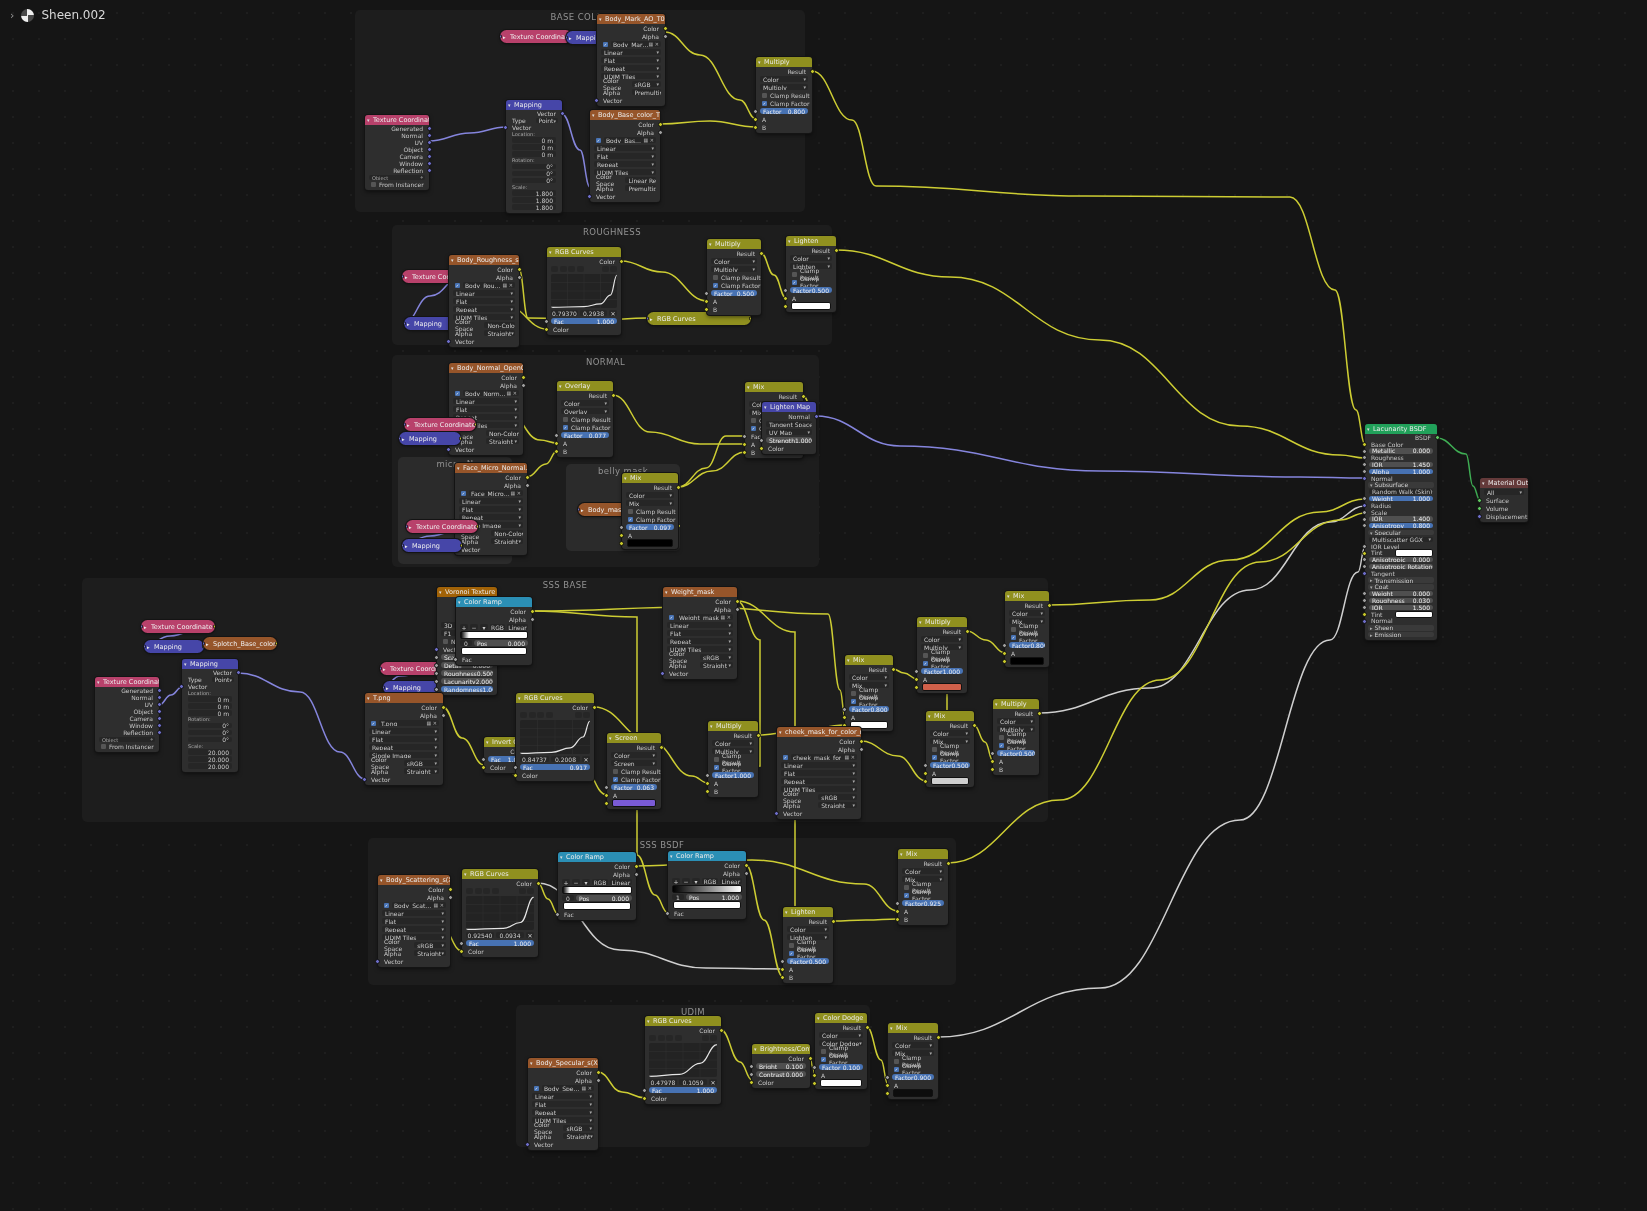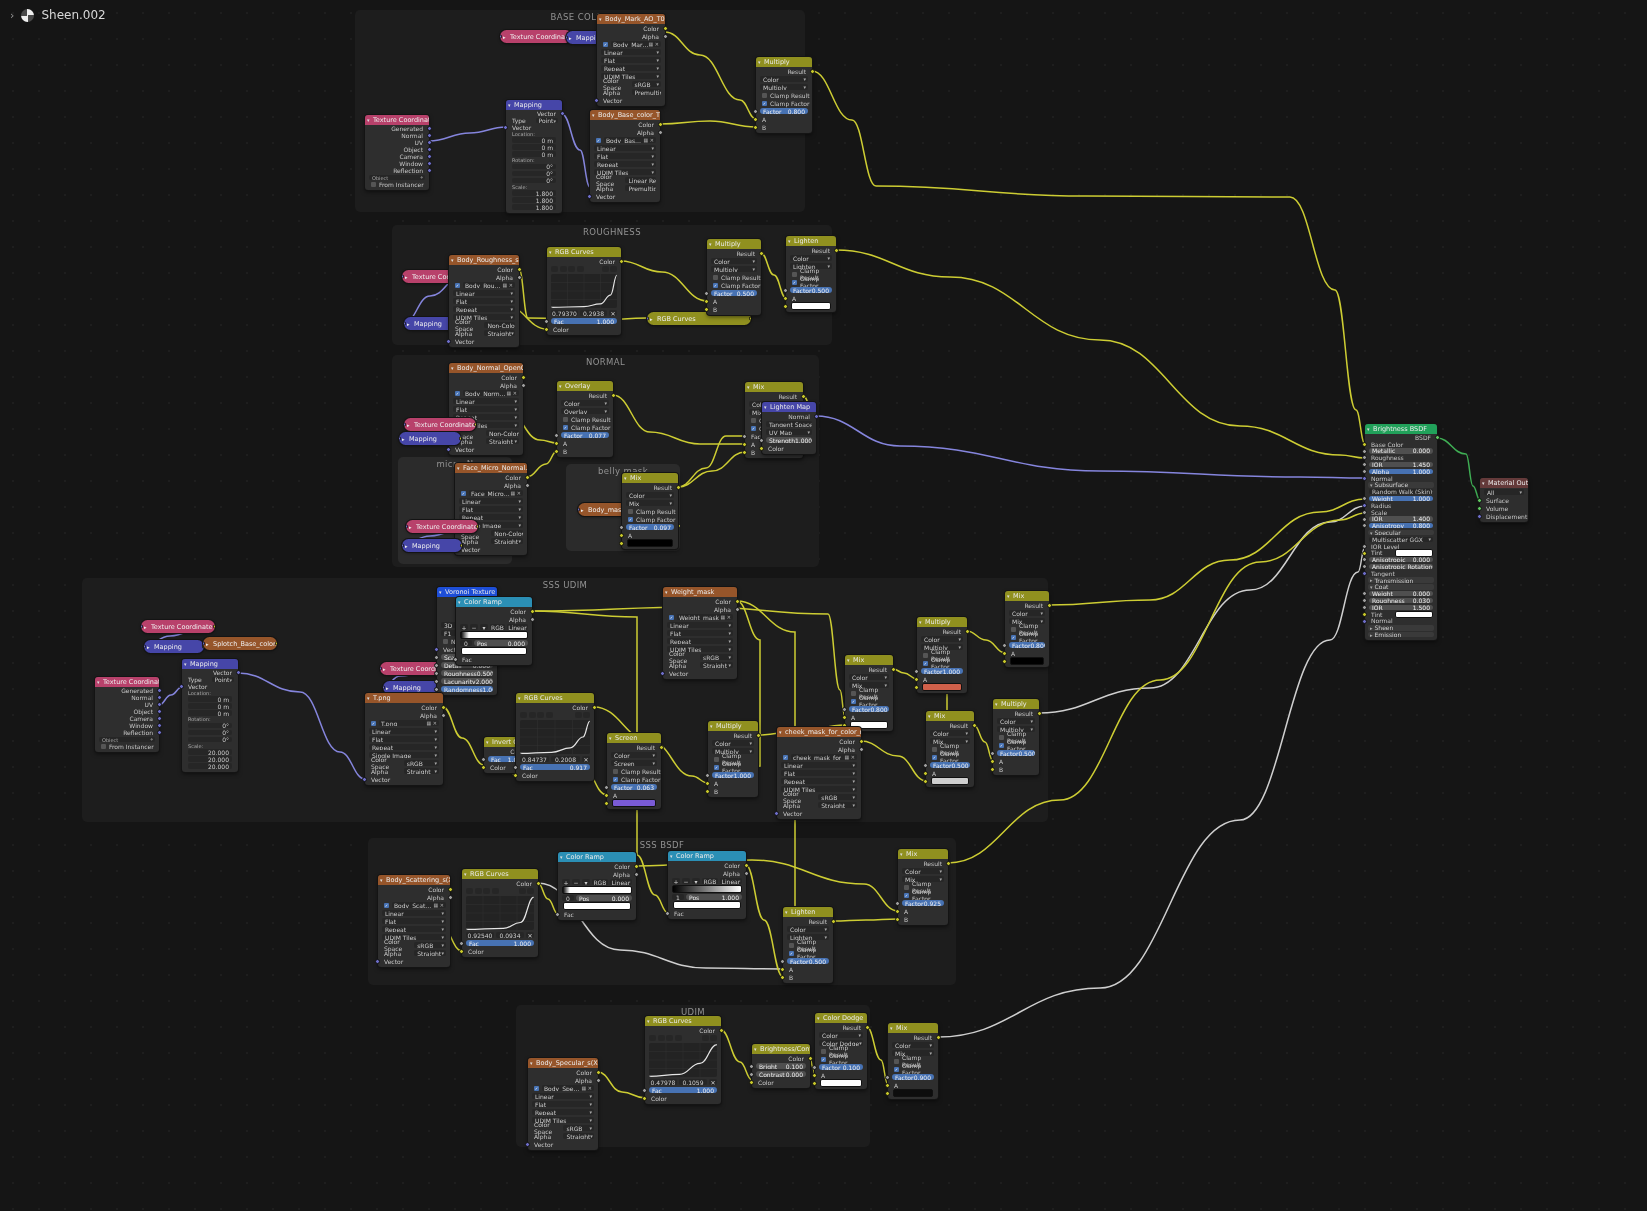--- a/index.html
+++ b/index.html
@@ -122,21 +122,21 @@
     <div class="frame shade1" style="left: 392px; top: 355px; width: 427px; height: 212px; z-index: 5;">
       <div class="frame-label">NORMAL</div>
     </div>
     <div class="frame shade2" style="left: 398px; top: 457px; width: 114px; height: 107px; z-index: 6;">
       <div class="frame-label">micro_N</div>
     </div>
     <div class="frame shade2" style="left: 566px; top: 464px; width: 114px; height: 87px; z-index: 6;">
       <div class="frame-label">belly mask</div>
     </div>
     <div class="frame shade1" style="left: 82px; top: 578px; width: 966px; height: 244px; z-index: 5;">
-      <div class="frame-label">SSS UDIM</div>
+      <div class="frame-label">SSS BASE</div>
     </div>
     <div class="frame shade1" style="left: 368px; top: 838px; width: 588px; height: 147px; z-index: 5;">
       <div class="frame-label">SSS BSDF</div>
     </div>
     <div class="frame shade1" style="left: 516px; top: 1005px; width: 354px; height: 142px; z-index: 5;">
       <div class="frame-label">UDIM</div>
     </div>
     <div class="pill" style="left: 500px; top: 30px; width: 62px; height: 13px; background: rgb(184, 65, 107);">
       <span class="tri">▸</span>
       <span>Texture Coordinate</span>
@@ -1078,21 +1078,21 @@
       <span class="sock" style="background: rgb(109, 109, 201); top: 4px; left: -3px;"></span>
       <span class="sock" style="background: rgb(199, 199, 41); top: 4px; right: -3px;"></span>
     </div>
     <div class="pill" style="left: 383px; top: 681px; width: 50px; height: 13px; background: rgb(70, 70, 168);">
       <span class="tri">▸</span>
       <span>Mapping</span>
       <span class="sock" style="background: rgb(109, 109, 201); top: 4px; left: -3px;"></span>
       <span class="sock" style="background: rgb(199, 199, 41); top: 4px; right: -3px;"></span>
     </div>
     <div class="node" style="left: 437px; top: 587px; width: 60px; padding-bottom: 2px;">
-      <div class="hdr" style="background: #1d4ed8; height: 10px;">
+      <div class="hdr" style="background: #a16207; height: 10px;">
         <span class="tri">▾</span>
         <span>Voronoi Texture</span>
       </div>
       <span class="sock" style="background: rgb(158, 158, 158); top: 11.5px; right: -3px;"></span>
       <div class="rw" style="height: 8px;">
         <span class="lab-r">Distance</span>
       </div>
       <span class="sock" style="background: rgb(199, 199, 41); top: 19.5px; right: -3px;"></span>
       <div class="rw" style="height: 8px;">
         <span class="lab-r">Color</span>
@@ -2264,21 +2264,21 @@
         <span class="lab-l">A</span>
       </div>
       <span class="sock" style="background: rgb(199, 199, 41); top: 67.5px; left: -3px;"></span>
       <div class="rw" style="height: 8px;">
         <div style="flex: 1 1 0%; margin: 0px 5px; height: 75%; border-radius: 2px; background: rgb(13, 13, 13); border: 1px solid rgb(17, 17, 17);"></div>
       </div>
     </div>
     <div class="node" style="left: 1365px; top: 424px; width: 72px; padding-bottom: 2px;">
       <div class="hdr" style="background: rgb(33, 161, 90); height: 10px;">
         <span class="tri">▾</span>
-        <span>Brightness BSDF</span>
+        <span>Lacunarity BSDF</span>
       </div>
       <span class="sock" style="background: rgb(95, 199, 95); top: 10.9px; right: -3px;"></span>
       <div class="rw" style="height: 6.8px;">
         <span class="lab-r">BSDF</span>
       </div>
       <span class="sock" style="background: rgb(199, 199, 41); top: 17.7px; left: -3px;"></span>
       <div class="rw" style="height: 6.8px;">
         <span class="lab-l">Base Color</span>
       </div>
       <span class="sock" style="background: rgb(158, 158, 158); top: 24.5px; left: -3px;"></span>

